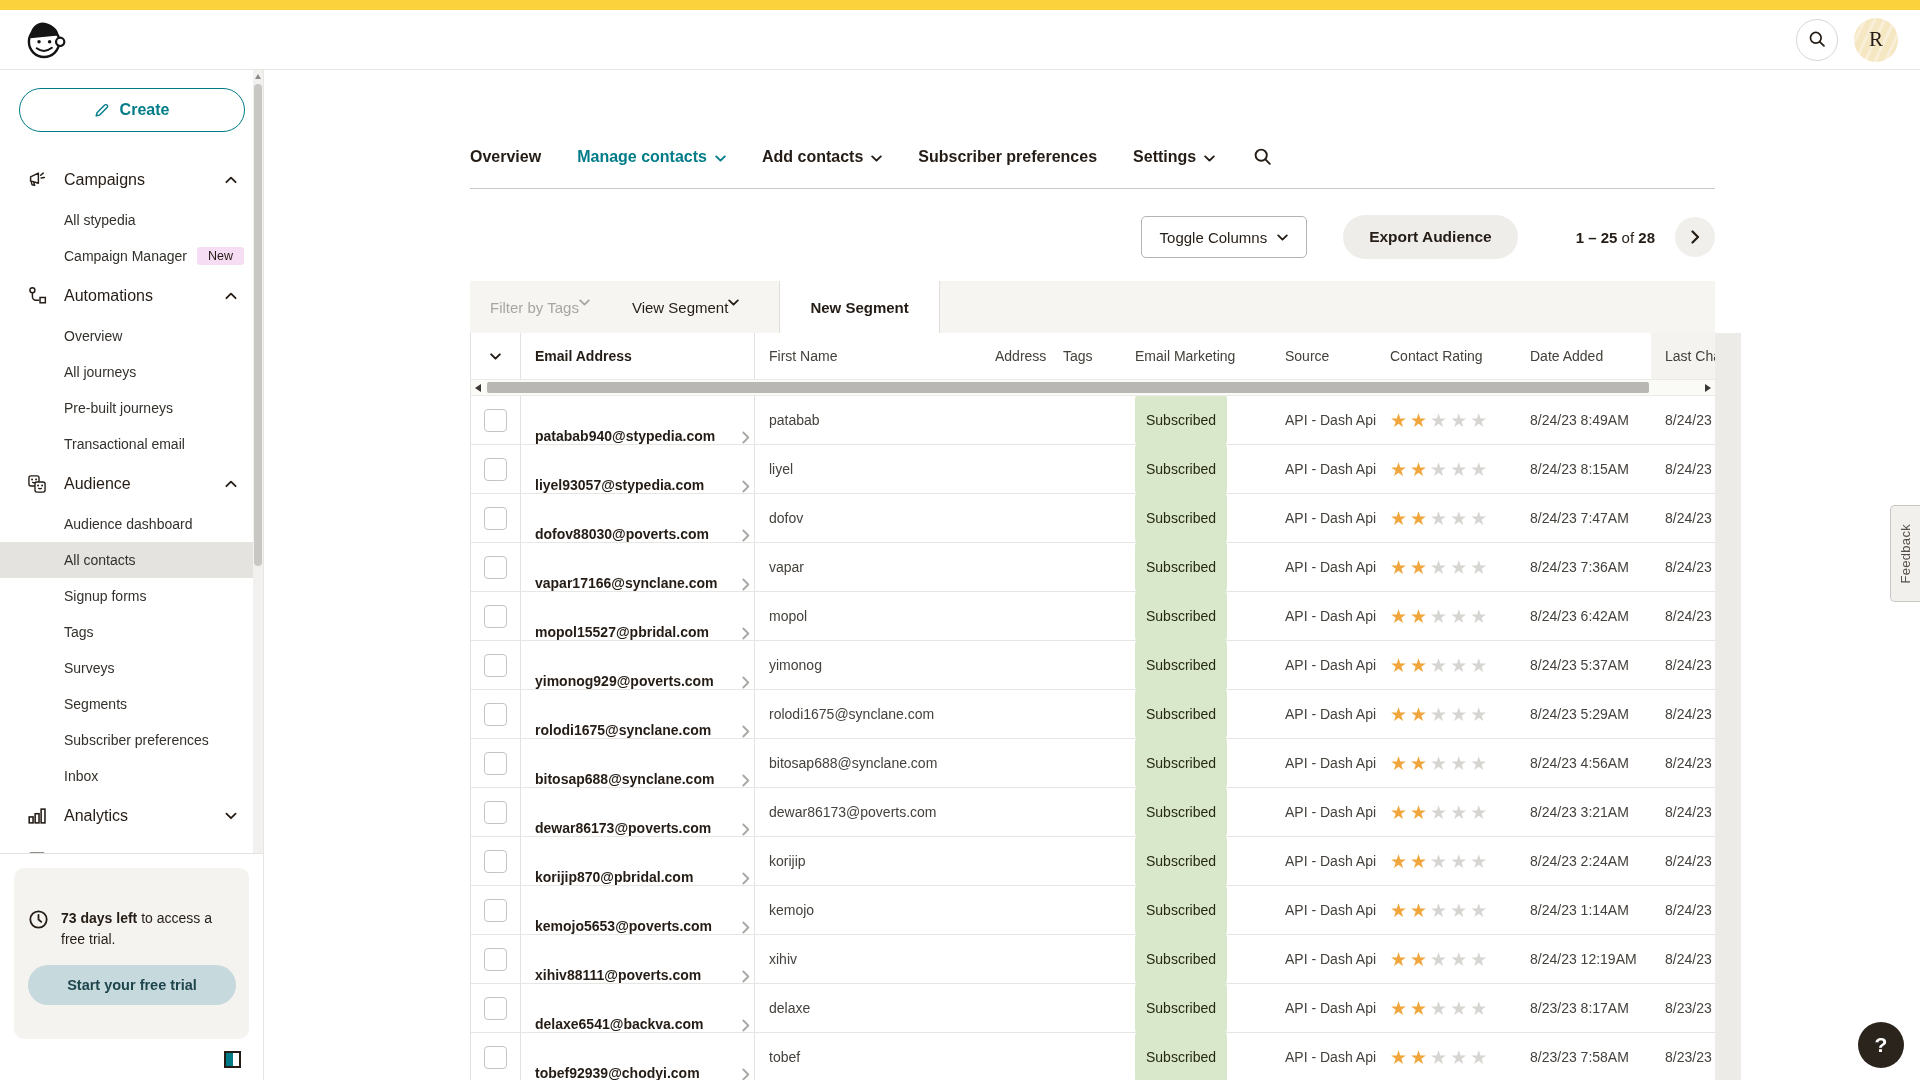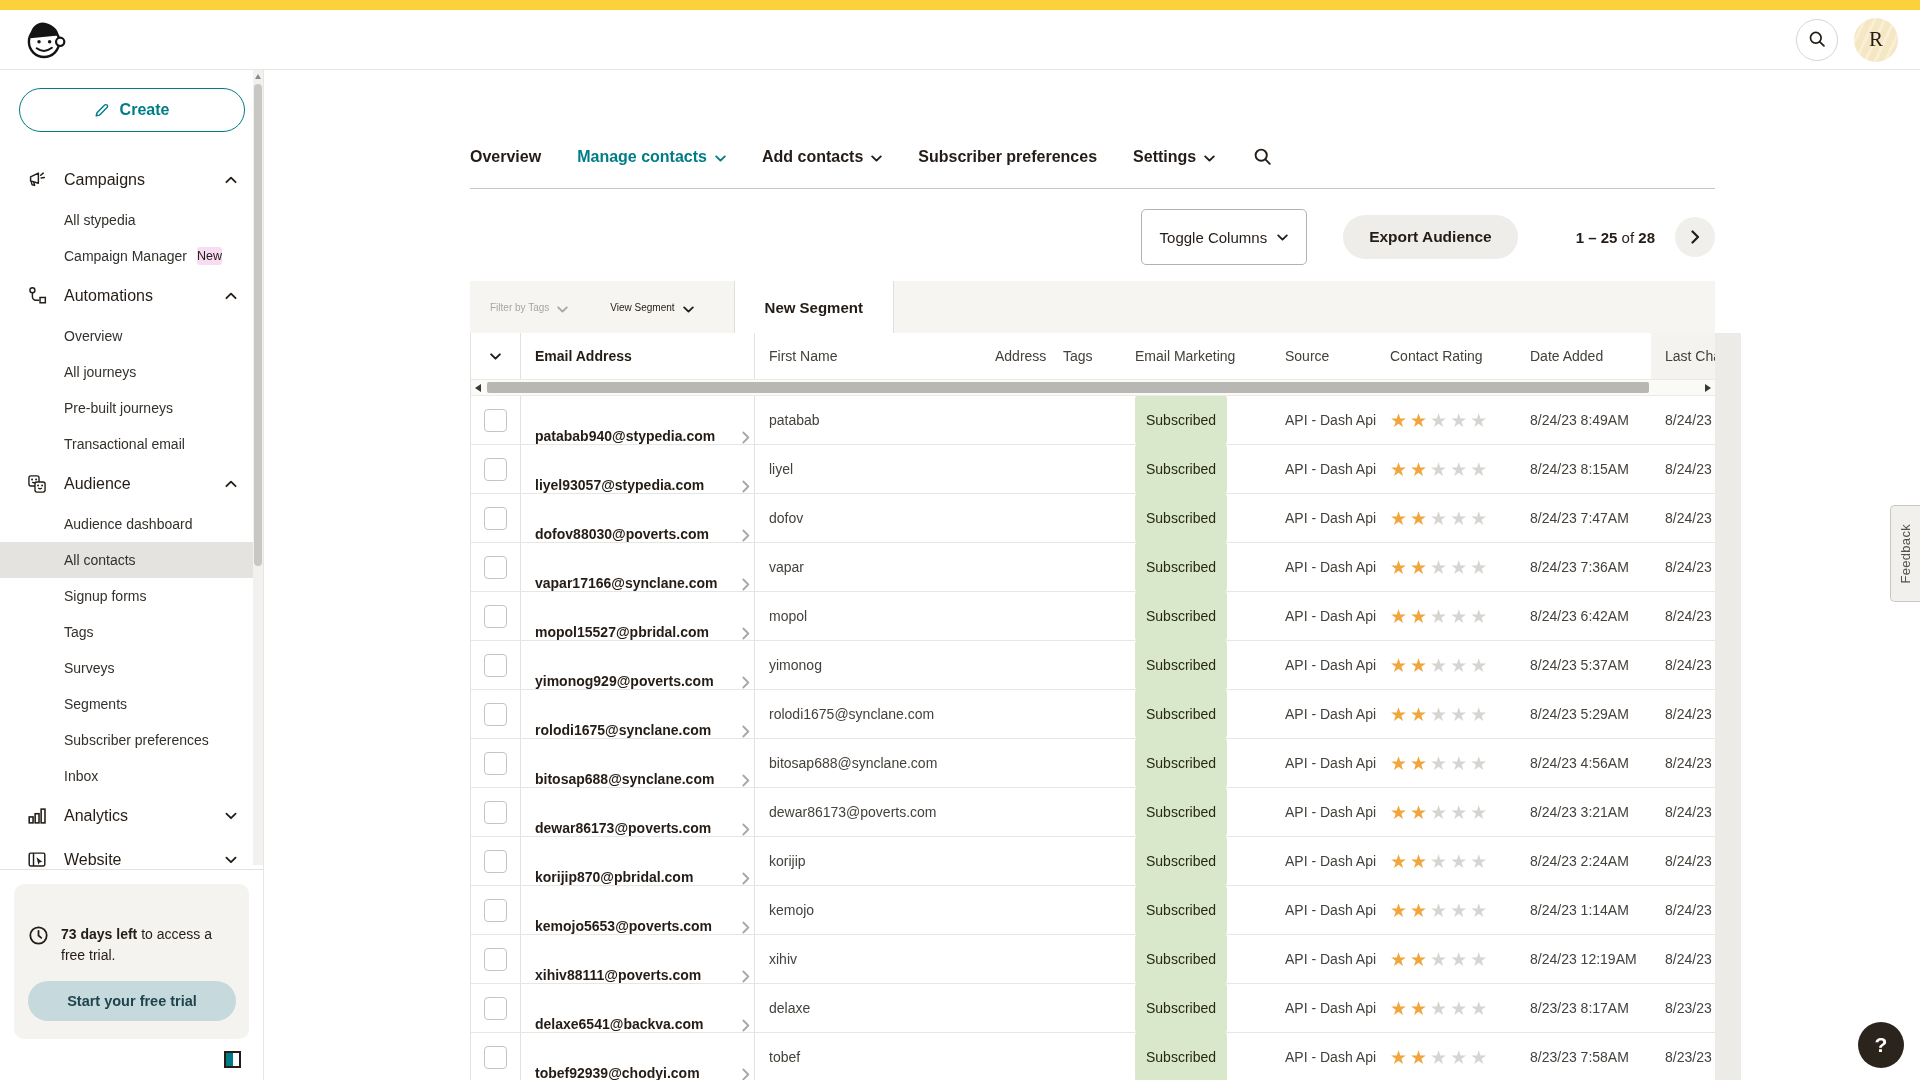--- a/index.html
+++ b/index.html
@@ -19,47 +19,47 @@
   
   .layout { display:flex; height:1010px; }
   .sidebar { width:264px; min-width:264px; border-right:1px solid #e8e6e3; position:relative; padding-top:18px; background:#fff; }
   .create-btn { width:226px; height:44px; margin:0 auto; border:1px solid #007c89; border-radius:22px; color:#007c89; font-weight:bold; font-size:16px; display:flex; align-items:center; justify-content:center; gap:10px; background:#fff; cursor:pointer; }
   .sb-nav { margin-top:26px; }
   .sb-section { height:44px; display:flex; align-items:center; padding:0 26px; font-size:16px; color:#241c15; cursor:pointer; }
   .sb-icon { width:22px; height:22px; margin-right:16px; display:flex; align-items:center; }
   .sb-chev { margin-left:auto; display:flex; color:#241c15; }
   .sb-item { height:36px; display:flex; align-items:center; padding-left:64px; font-size:14px; color:#34302b; cursor:pointer; }
   .sb-item.active { background:#e5e3e0; }
-  .badge-new { margin-left:10px; background:#f7ddf3; color:#241c15; font-size:12.5px; padding:2px 0; border-radius:3px; }
+  .badge-new { margin-left:10px; background:#f7ddf3; color:#241c15; font-size:12.5px; padding:2px 11px; border-radius:3px; }
   .side-scroll { position:absolute; top:0; right:0; width:10px; height:795px; background:#f3f1ef; }
   .side-up { position:absolute; top:4px; left:1.5px; width:0; height:0; border-left:3.5px solid transparent; border-right:3.5px solid transparent; border-bottom:5px solid #8d8b87; }
   .side-thumb { position:absolute; top:14px; left:1px; width:8px; height:482px; border-radius:4px; background:#c9c7c4; }
   .sb-bottom { position:absolute; bottom:0; left:0; right:0; border-top:1px solid #e5e3e0; padding:14px 14px 8px; background:#fff; }
   .trial-card { background:#f4f3f0; border-radius:10px; padding:16px 14px 18px; }
   .trial-row { display:flex; gap:12px; font-size:14px; line-height:1.45; color:#241c15;margin-top:24px; }
-  .trial-btn { margin:16px auto 0; width:208px; height:40px; border-radius:20px; background:#c6d9dc; color:#1e454c; font-weight:bold; font-size:14.5px; display:flex; align-items:center; justify-content:center; cursor:pointer; }
+  .trial-btn { margin:16px auto 16px; width:208px; height:40px; border-radius:20px; background:#c6d9dc; color:#1e454c; font-weight:bold; font-size:14.5px; display:flex; align-items:center; justify-content:center; cursor:pointer; }
   .collapse-row { display:flex; justify-content:flex-end; padding:12px 8px 4px; }
   .collapse-icon { width:17px; height:17px; border:2.5px solid #241c15; background:linear-gradient(90deg,#007c89 0 55%, #fff 55%); cursor:pointer; }
   
   .main { flex:1; position:relative; background:#fff; }
   .main-inner { margin-left:206px; width:1245px; }
   .tabs { display:flex; align-items:center; gap:36px; margin-top:72px; height:30px; }
   .tab { font-size:16px; font-weight:bold; color:#241c15; display:flex; align-items:center; gap:8px; cursor:pointer; white-space:nowrap; }
   .tab.active { color:#007c89; }
   .tab .chev { display:flex; margin-top:2px; }
   .tab-search { margin-left:2px; display:flex; cursor:pointer; }
   .tabs-divider { height:1px; background:#c9c7c4; margin-top:16px; }
   .toolbar { display:flex; align-items:center; justify-content:flex-end; margin-top:26px; height:44px; }
-  .toggle-btn { height:56px; padding:0 18px; border:1px solid #b5b3b0; border-radius:5px; background:#fff; display:flex; align-items:center; gap:10px; font-size:15px; color:#241c15; cursor:pointer; }
+  .toggle-btn { height:42px; padding:0 18px; border:1px solid #b5b3b0; border-radius:5px; background:#fff; display:flex; align-items:center; gap:10px; font-size:15px; color:#241c15; cursor:pointer; }
   .export-btn { height:44px; padding:0 26px; border-radius:24px; background:#eeedea; border:none; font-weight:bold; font-size:15.5px; color:#241c15; display:flex; align-items:center; margin-left:36px; cursor:pointer; font-family:inherit; }
   .page-info { margin-left:58px; font-size:15px; color:#241c15; white-space:nowrap; }
   .page-info .b { font-weight:bold; }
   .next-btn { width:40px; height:40px; border-radius:50%; background:#f0efec; display:flex; align-items:center; justify-content:center; margin-left:20px; cursor:pointer; }
   .filterbar { margin-top:22px; height:52px; background:#f6f5f2; display:flex; align-items:center; }
-  .fb-link { display:flex; align-items:flex-end; gap:8px; font-size:10px; cursor:pointer; white-space:nowrap; }
+  .fb-link { display:flex; align-items:flex-start; font-size:15px; cursor:pointer; white-space:nowrap; }
   .fb-tags { color:#a8a6a2; margin-left:20px; }
   .fb-view { color:#241c15; margin-left:42px; }
   .fb-new { margin-left:40px; height:52px; background:#fff; border-left:1px solid #e0deda; border-right:1px solid #e0deda; display:flex; align-items:center; padding:0 30px; font-weight:bold; font-size:15px; cursor:pointer; }
   
   .ctable { width:1245px; border-left:1px solid #e4e2df; overflow:hidden; }
   .t-head, .t-row { display:grid; grid-template-columns:50px 234px 226px 68px 72px 150px 105px 140px 135px 220px; align-items:center; }
   .t-head { height:46px; font-size:14px; color:#44403a; }
   .hc { padding-left:14px; white-space:nowrap; overflow:hidden; }
   .hc-check { height:100%; display:flex; align-items:center; justify-content:center; border-right:1px solid #e4e2df; cursor:pointer; padding-left:0; }
   .hc-email { font-weight:bold; color:#241c15; height:100%; display:flex; align-items:center; border-right:1px solid #e4e2df; }

